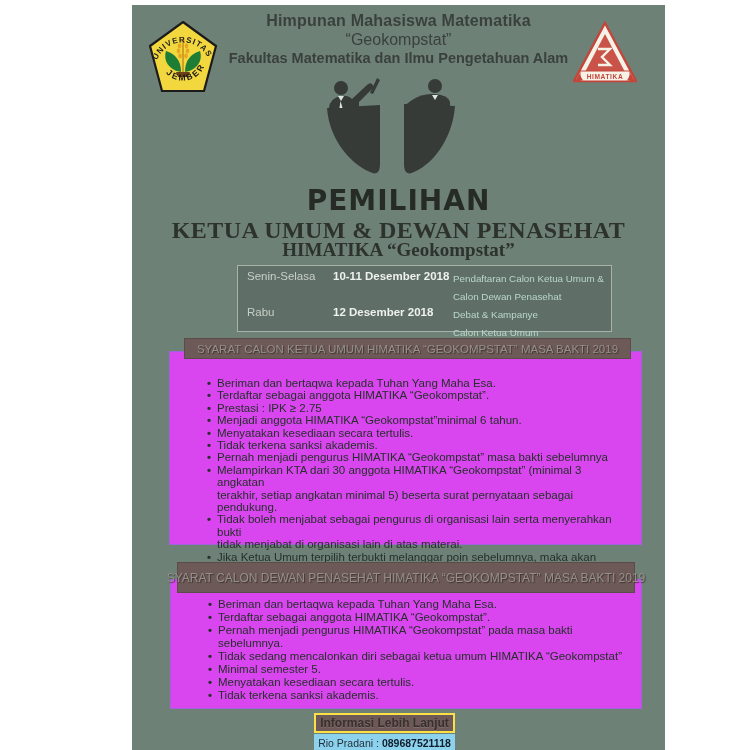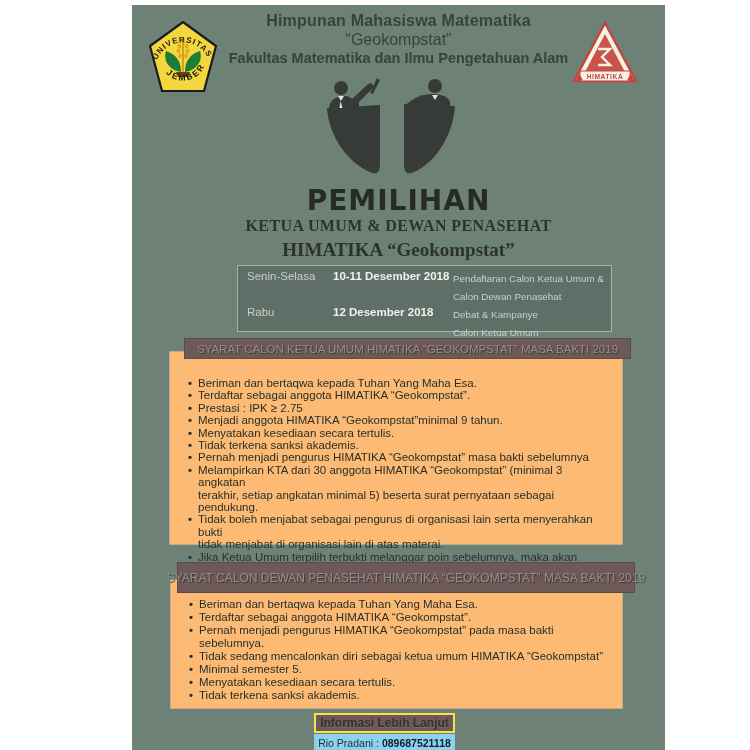--- a/index.html
+++ b/index.html
@@ -23,42 +23,42 @@
   
   .logo-left{left:16px;top:16px;width:70px;height:72px;}
   .logo-right{left:441px;top:16px;width:64px;height:66px;}
 
   
   .silhouette{left:188px;top:71px;width:142px;height:102px;}
 
   
   .title-main{top:179px;font-family:"DejaVu Sans",sans-serif;font-size:28px;font-weight:900;
     color:#262b26;letter-spacing:1px;}
-  .title-sub1{top:212px;font-family:"Liberation Serif",serif;font-size:16px;font-weight:bold;
+  .title-sub1{top:212px;font-family:"Liberation Serif",serif;font-size:24px;font-weight:bold;
     color:#2d322d;letter-spacing:.4px;}
   .title-sub2{top:234px;font-family:"Liberation Serif",serif;font-size:19px;font-weight:bold;
     color:#2d322d;}
 
   
   .schedule{left:105px;top:260px;width:375px;height:67px;background:#5f6f67;
     border:1px solid #a8b2a9;box-sizing:border-box;padding:4px 0 0 9px;}
   .srow{display:grid;grid-template-columns:86px 120px 1fr;min-height:20px;}
   .sday{font-size:11.5px;color:#c7cfc7;}
   .sdate{font-size:11.5px;color:#eef1ec;font-weight:bold;}
   .sdesc{font-size:9.8px;line-height:18px;color:#b9d7ca;padding-right:3px;}
 
   
   .bar{background:#6d5a58;border:1px solid #5c4c49;box-sizing:border-box;z-index:3;
     display:flex;align-items:center;justify-content:center;font-weight:normal;
     color:#968f8a;text-shadow:1px 1px 1px rgba(33,26,24,.6);white-space:nowrap;}
   .bar1{left:52px;top:333px;width:447px;height:21px;font-size:11.5px;}
   .bar2{left:45px;top:557px;width:458px;height:31px;font-size:12px;}
 
   
-  .bluebox{background:#fdba74;z-index:1;box-shadow:inset 0 0 0 1px rgba(70,150,185,.35);}
+  .bluebox{background:#d946ef;z-index:1;box-shadow:inset 0 0 0 1px rgba(70,150,185,.35);padding-left:19px;}
   .box1{left:37px;top:346px;width:454px;height:194px;}
   .box2{left:38px;top:574px;width:453px;height:130px;}
   .bluebox ul{margin:0;list-style:none;}
   .box1 ul{padding:26px 10px 0 18px;}
   .box2 ul{padding:19px 10px 0 18px;}
   .bluebox li{position:relative;font-size:11.5px;color:#25302a;padding-left:11px;
     white-space:pre-wrap;}
   .box1 li{line-height:12.4px;}
   .box2 li{line-height:13px;}
   .bluebox li::before{content:"\2022";position:absolute;left:1px;top:0;font-weight:bold;}
@@ -175,21 +175,21 @@
       </div>
     </div>
   </div>
 
   <div class="abs bar bar1">SYARAT CALON KETUA UMUM HIMATIKA “GEOKOMPSTAT” MASA BAKTI 2019</div>
   <div class="abs bluebox box1">
     <ul>
       <li>Beriman dan bertaqwa kepada Tuhan Yang Maha Esa.</li>
       <li>Terdaftar sebagai anggota HIMATIKA “Geokompstat”.</li>
       <li>Prestasi : IPK ≥ 2.75</li>
-      <li>Menjadi anggota HIMATIKA “Geokompstat”minimal 9 tahun.</li>
+      <li>Menjadi anggota HIMATIKA “Geokompstat”minimal 6 tahun.</li>
       <li>Menyatakan kesediaan secara tertulis.</li>
       <li>Tidak terkena sanksi akademis.</li>
       <li>Pernah menjadi pengurus HIMATIKA “Geokompstat” masa bakti sebelumnya</li>
       <li>Melampirkan KTA dari 30 anggota HIMATIKA “Geokompstat” (minimal 3 angkatan
 terakhir, setiap angkatan minimal 5) beserta surat pernyataan sebagai pendukung.</li>
       <li>Tidak boleh menjabat sebagai pengurus di organisasi lain serta menyerahkan bukti
 tidak menjabat di organisasi lain di atas materai.</li>
       <li>Jika Ketua Umum terpilih terbukti melanggar poin sebelumnya, maka akan
 ditindaklanjuti melalui Musyawarah Luar Biasa.</li>
     </ul>

